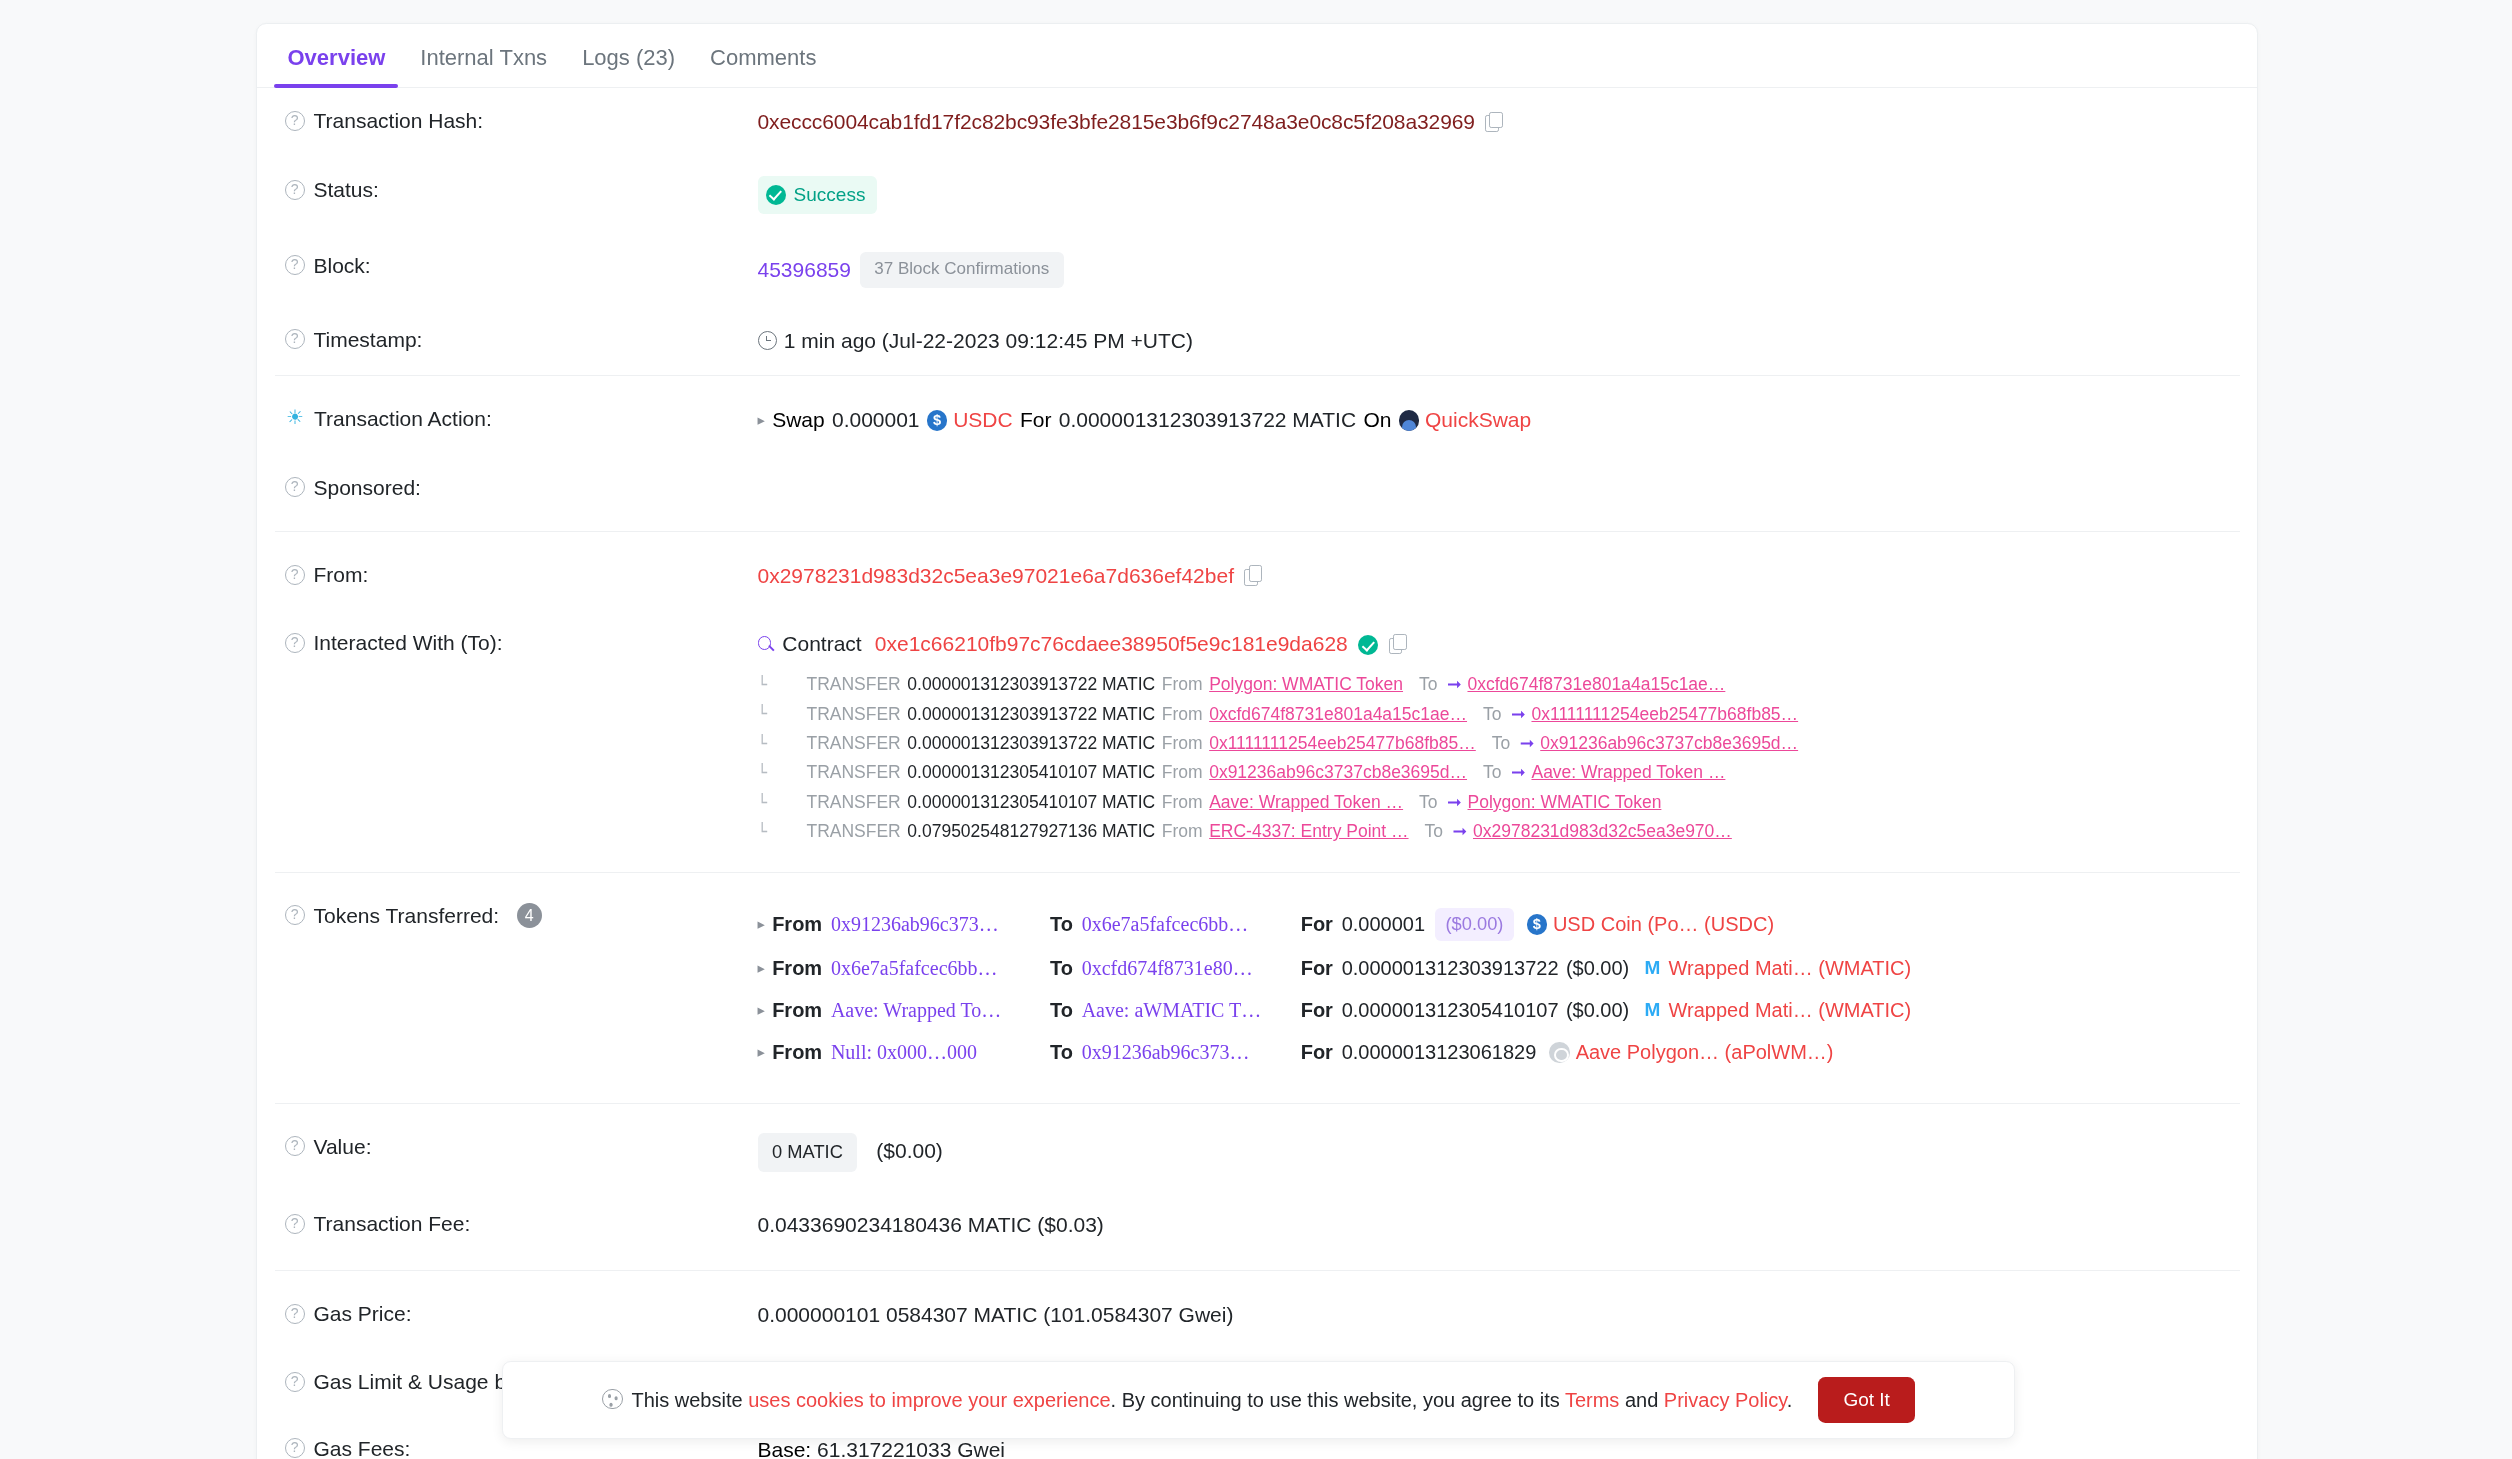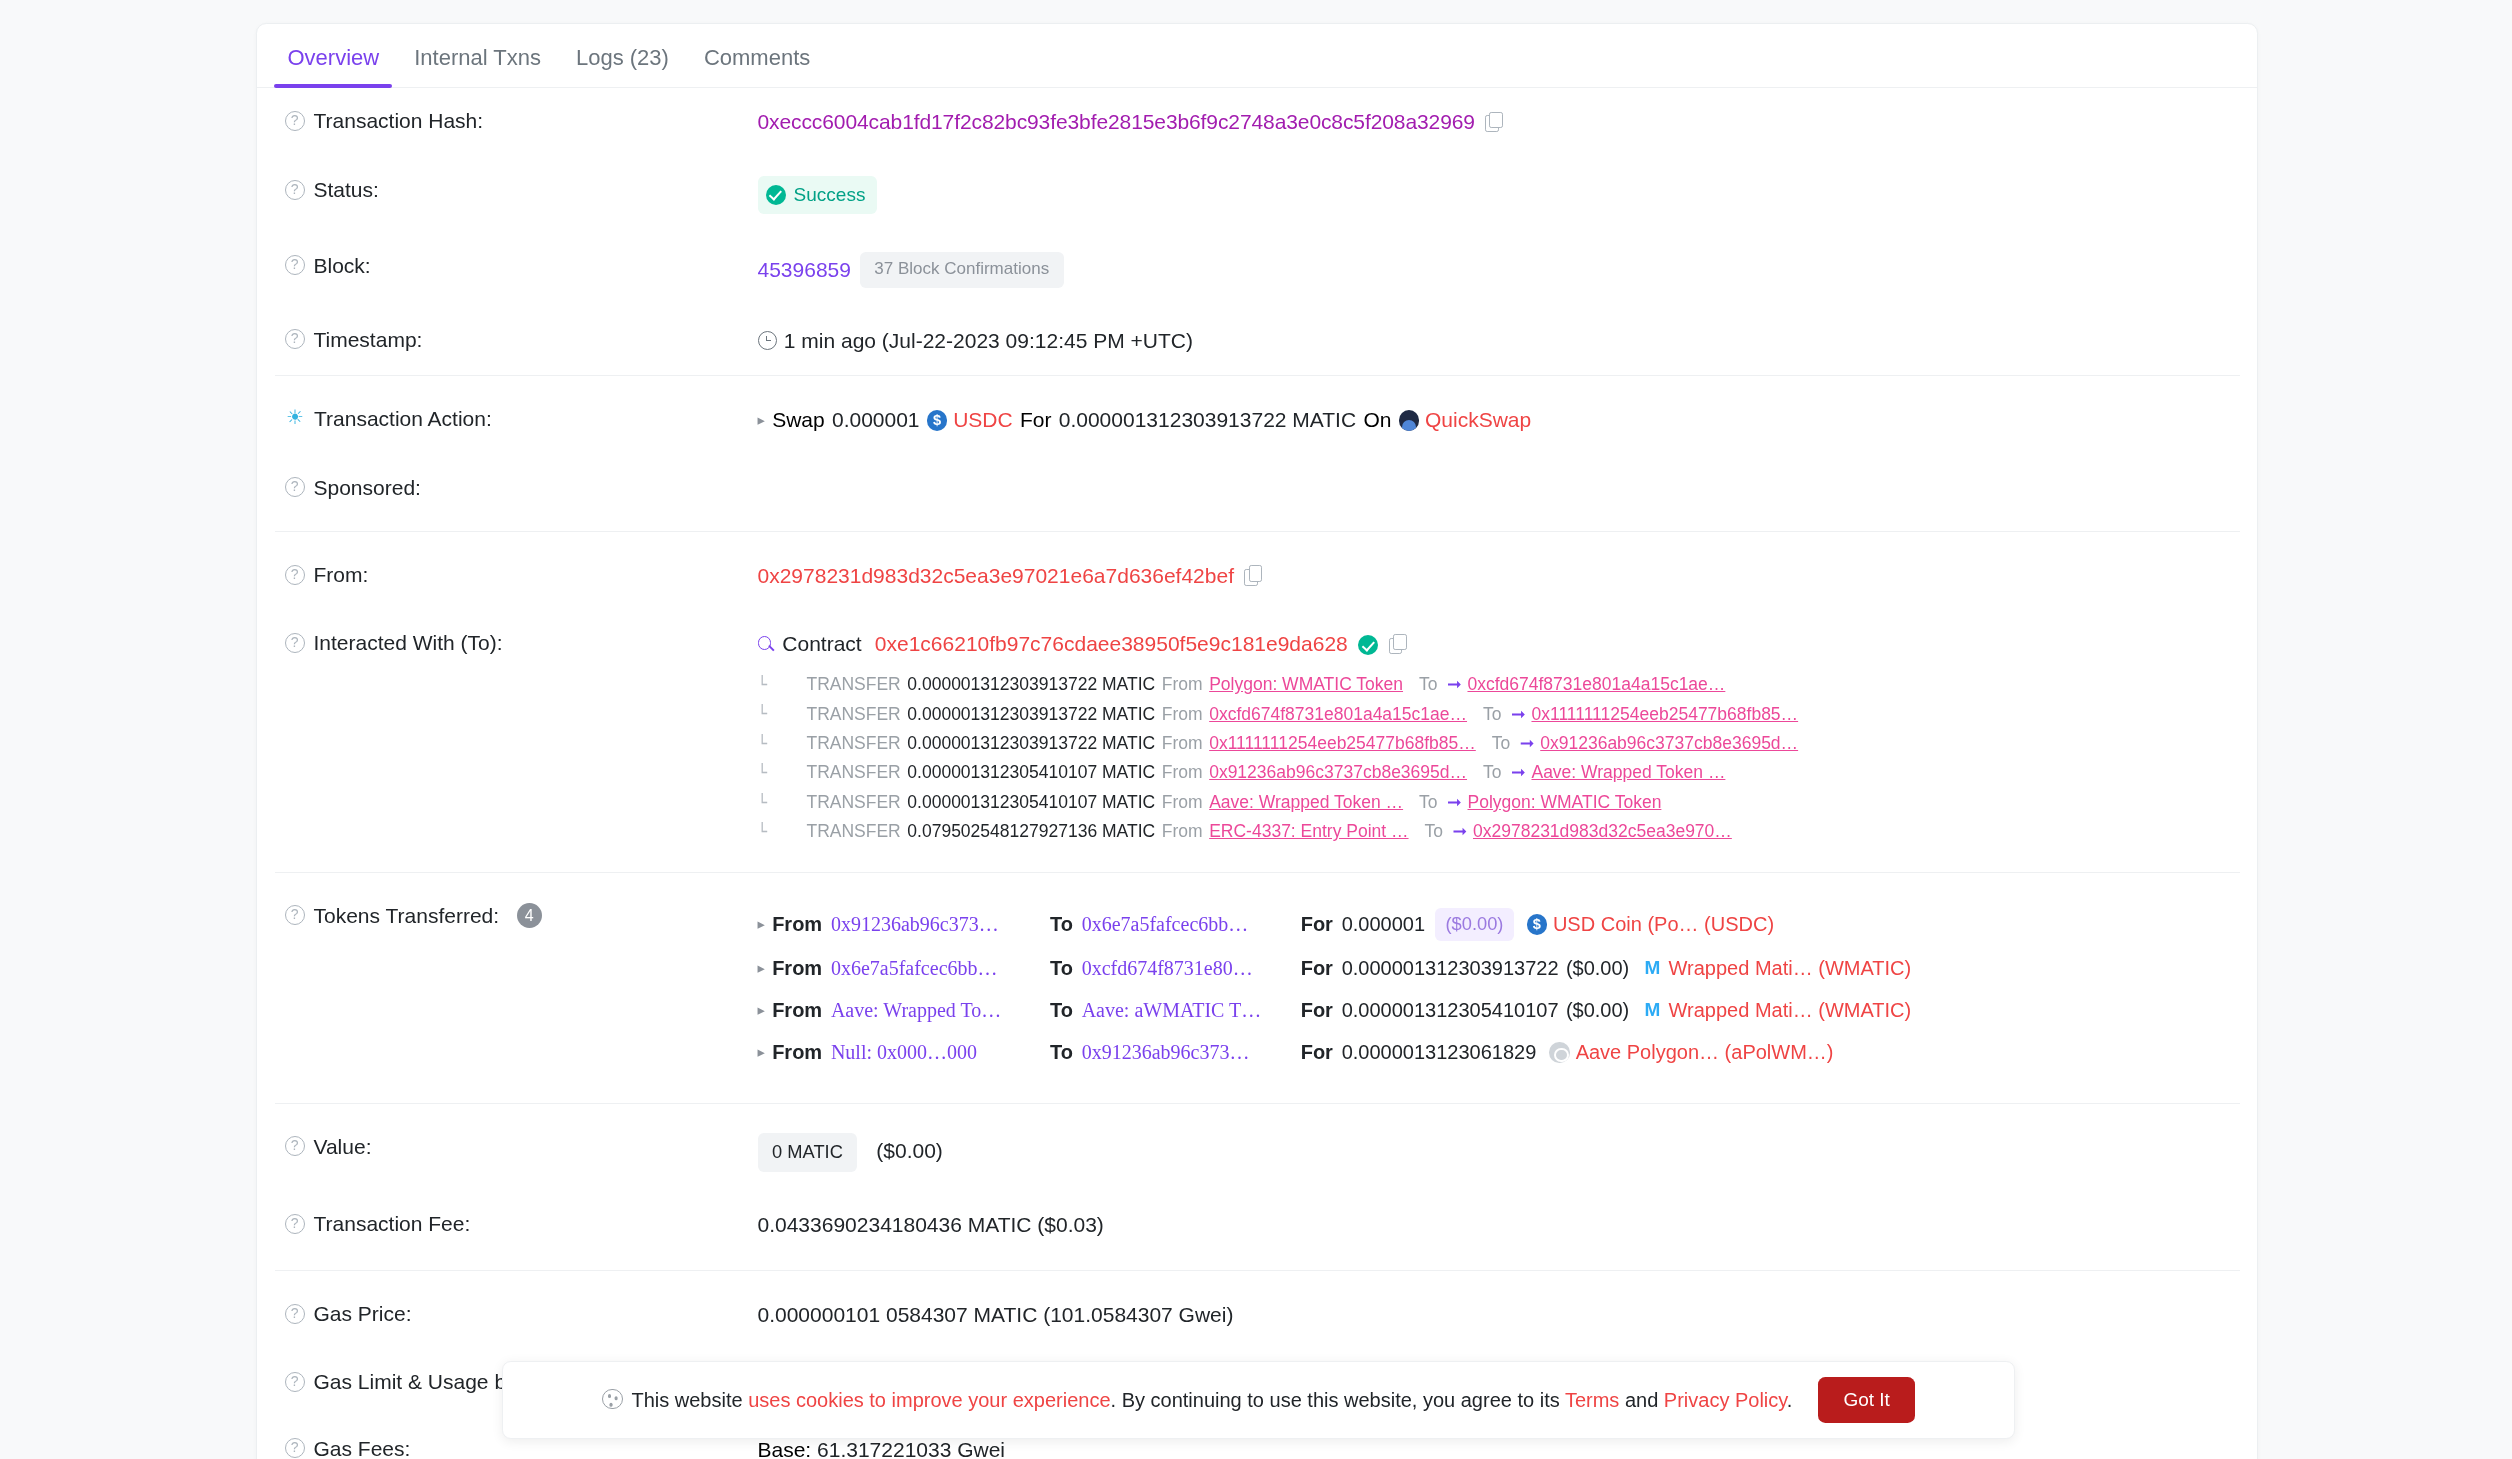--- a/index.html
+++ b/index.html
@@ -34,21 +34,21 @@
   }
   .tab {
     position: relative;
     padding: 0 17.5px 16px 17.5px;
     font-size: 22px;
     color: #6c757d;
     font-weight: 400;
     cursor: pointer;
     white-space: nowrap;
   }
-  .tab.active { color: #7a41ed; font-weight: 400; }
+  .tab.active { color: #7a41ed; font-weight: 700; }
   .tab.active::after {
     content: "";
     position: absolute;
     left: 4.4px; right: 4.4px; bottom: -0.7px;
     height: 4.4px;
     background: #7a41ed;
     border-radius: 2.2px;
   }
 
   
@@ -87,21 +87,21 @@
     border-radius: 50%;
     color: #adb5bd;
     font-size: 14px;
     line-height: 17.5px;
     text-align: center;
     margin-top: 3.7px;
     font-family: "Liberation Sans", sans-serif;
     user-select: none;
   }
 
-  .mono-hash { font-size: 21px; color: #a21caf; letter-spacing: -0.1px; }
+  .mono-hash { font-size: 21px; color: #7f1d1d; letter-spacing: -0.1px; }
 
   .icon-copy {
     display: inline-block;
     vertical-align: -2.9px;
     margin-left: 10.2px;
     width: 17.5px; height: 20.5px;
     position: relative;
   }
   .icon-copy::before {
     content: "";

